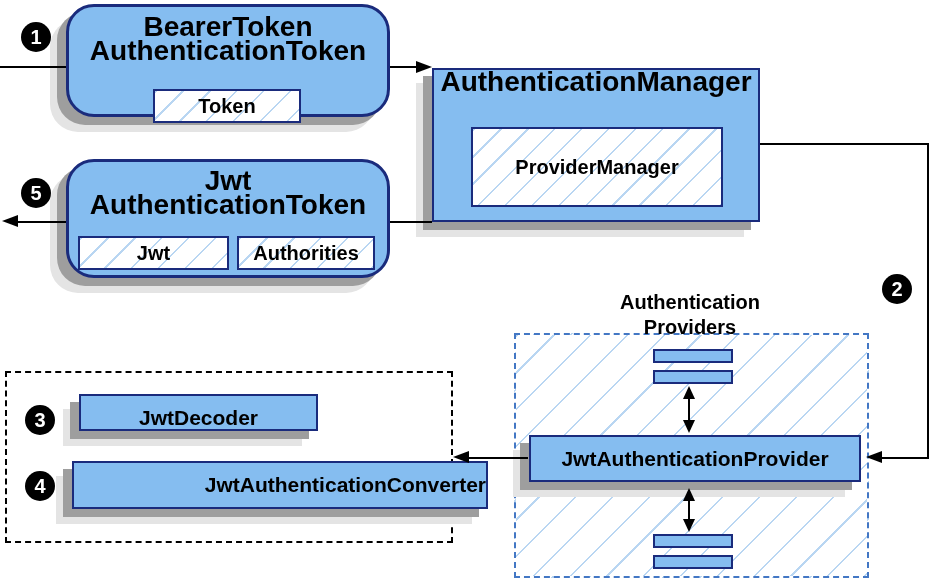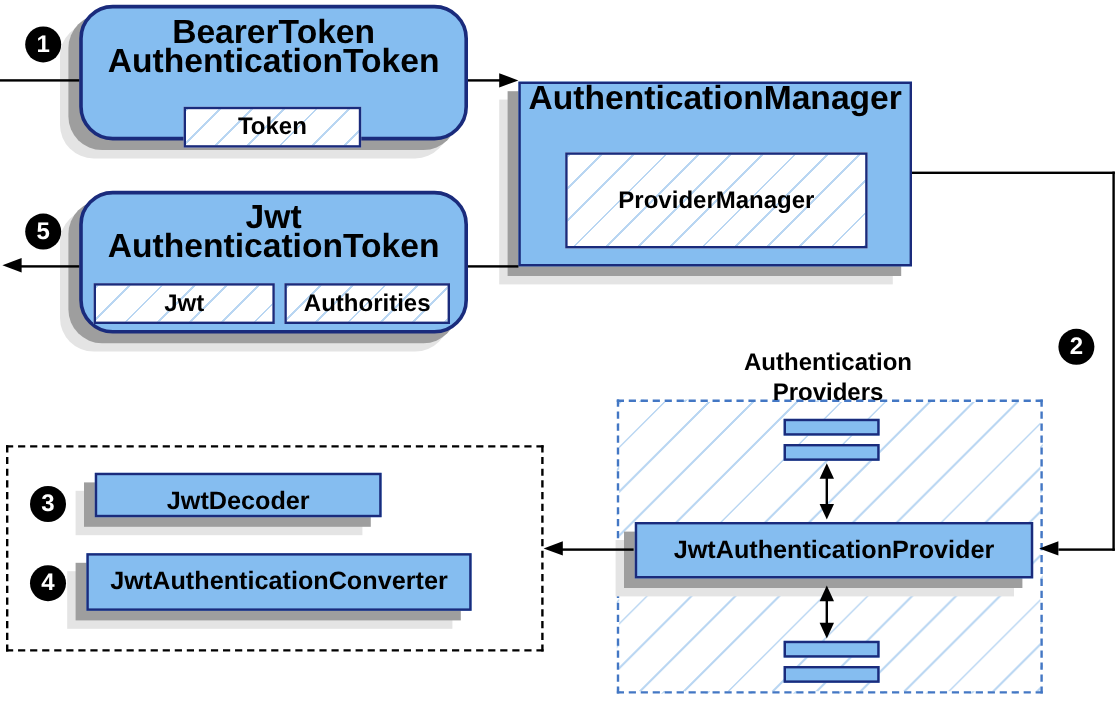--- a/index.html
+++ b/index.html
@@ -138,16 +138,16 @@
   <div class="group-blue" style="left:498px;top:333px;width:355px;height:245px;margin-left:16px;">
     <div class="bar" style="left:137px;top:14px;"></div>
     <div class="bar" style="left:137px;top:35px;"></div>
     <div class="node label-node" style="left:13px;top:100px;width:332px;height:47px;line-height:43px;">JwtAuthenticationProvider</div>
     <div class="bar" style="left:137px;top:199px;"></div>
     <div class="bar" style="left:137px;top:220px;"></div>
   </div>
 
   <div class="group-black" style="left:5px;top:371px;width:448px;height:172px;">
     <div class="node label-node" style="left:72px;top:21px;width:239px;height:37px;line-height:43px;">JwtDecoder</div>
-    <div class="node label-node" style="left:65px;top:88px;width:321px;height:48px;line-height:44px;">JwtAuthenticationConverter</div>
+    <div class="node label-node" style="left:65px;top:88px;width:416px;height:48px;line-height:44px;text-align:right;">JwtAuthenticationConverter</div>
   </div>
 
 </div>
 
 </body></html>

